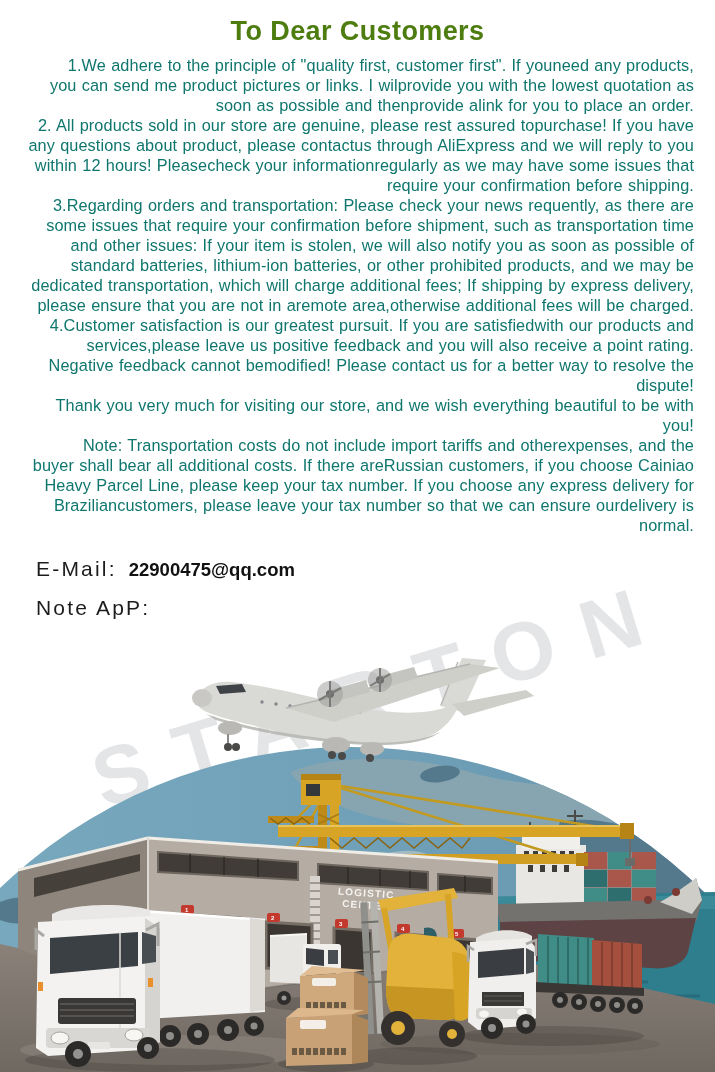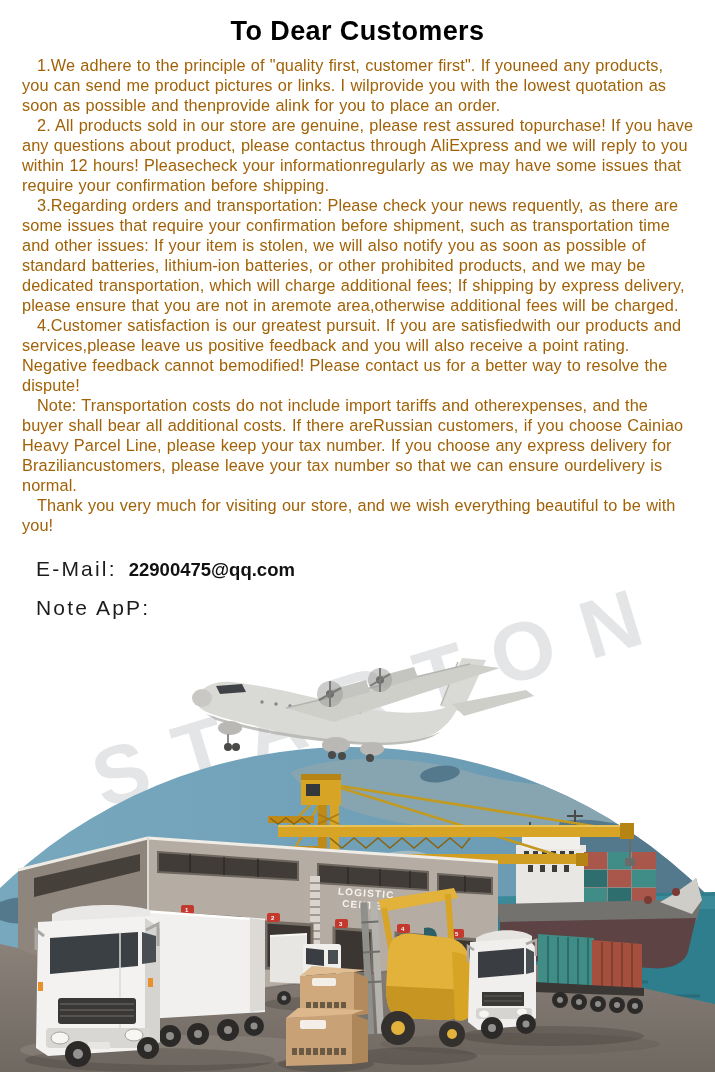--- a/index.html
+++ b/index.html
@@ -1,21 +1,21 @@
 <!DOCTYPE html>
 <html><head>
 <meta charset="utf-8">
 <style>
   html,body{margin:0;padding:0;background:#ffffff;}
   .page{position:relative;width:715px;height:1072px;background:#ffffff;overflow:hidden;
         font-family:"Liberation Sans","DejaVu Sans",sans-serif;}
   .title{position:relative;z-index:3;text-align:center;margin:0;padding-top:16px;
-         font-size:27px;font-weight:700;letter-spacing:.4px;color:#000000;}
-  .notice{position:relative;z-index:3;margin:8px 21px 0 22px;color:#a16207;
-          font-size:16.3px;line-height:20px;letter-spacing:.1px;word-spacing:.6px;}
+         font-size:27px;font-weight:700;letter-spacing:.4px;color:#4d7c0f;}
+  .notice{position:relative;z-index:3;margin:8px 21px 0 22px;color:#0f766e;
+          font-size:16.3px;line-height:20px;letter-spacing:.1px;word-spacing:.6px;text-align:right;}
   .notice p{margin:0;text-indent:15px;}
   .contact{position:relative;z-index:3;margin:22px 0 0 36px;}
   .contact-row{display:flex;align-items:baseline;gap:12px;margin-bottom:15px;}
   .contact-label{font-size:21px;letter-spacing:2.2px;color:#1c1c1c;font-weight:400;}
   .contact-value{font-size:18.5px;font-weight:700;color:#111;letter-spacing:0;}
   .watermark{position:absolute;z-index:1;left:95px;top:735px;font-size:82px;font-weight:700;
              color:#b9bcbe;opacity:.38;letter-spacing:30px;white-space:nowrap;
              transform:rotate(-17deg);transform-origin:0 50%;pointer-events:none;}
   .illustration{position:absolute;z-index:2;left:0;top:652px;width:715px;height:420px;}
   svg text.sign{font-family:"Liberation Sans",sans-serif;font-weight:700;fill:#f4f2ee;
@@ -27,22 +27,22 @@
 
 <div class="page">
 
   <h1 class="title">To Dear Customers</h1>
 
   <div class="notice">
     <p>1.We adhere to the principle of "quality first, customer first". If youneed any products, you can send me product pictures or links. I wilprovide you with the lowest quotation as soon as possible and thenprovide alink for you to place an order.</p>
     <p>2. All products sold in our store are genuine, please rest assured topurchase! If you have any questions about product, please contactus through AliExpress and we will reply to you within 12 hours! Pleasecheck your informationregularly as we may have some issues that require your confirmation before shipping.</p>
     <p>3.Regarding orders and transportation: Please check your news requently, as there are some issues that require your confirmation before shipment, such as transportation time and other issues: If your item is stolen, we will also notify you as soon as possible of standard batteries, lithium-ion batteries, or other prohibited products, and we may be dedicated transportation, which will charge additional fees;  If shipping by express delivery, please ensure that you are not in aremote area,otherwise additional fees will be charged.</p>
     <p>4.Customer satisfaction is our greatest pursuit. If you are satisfiedwith our products and services,please leave us positive feedback and you will also receive a point rating. Negative feedback cannot bemodified! Please contact us for a better way to resolve the dispute!</p>
+    <p>Thank you very much for visiting our store, and we wish everything beautiful to be with you!</p>
     <p>Note: Transportation costs do not include import tariffs and otherexpenses, and the buyer shall bear all additional costs. If there areRussian customers, if you choose Cainiao Heavy Parcel Line, please keep your tax number. If you choose any express delivery for Braziliancustomers, please leave your tax number so that we can ensure ourdelivery is normal.</p>
-    <p>Thank you very much for visiting our store, and we wish everything beautiful to be with you!</p>
   </div>
 
   <div class="contact">
     <div class="contact-row">
       <span class="contact-label">E-Mail:</span>
       <span class="contact-value">22900475@qq.com</span>
     </div>
     <div class="contact-row">
       <span class="contact-label">Note ApP:</span>
     </div>

